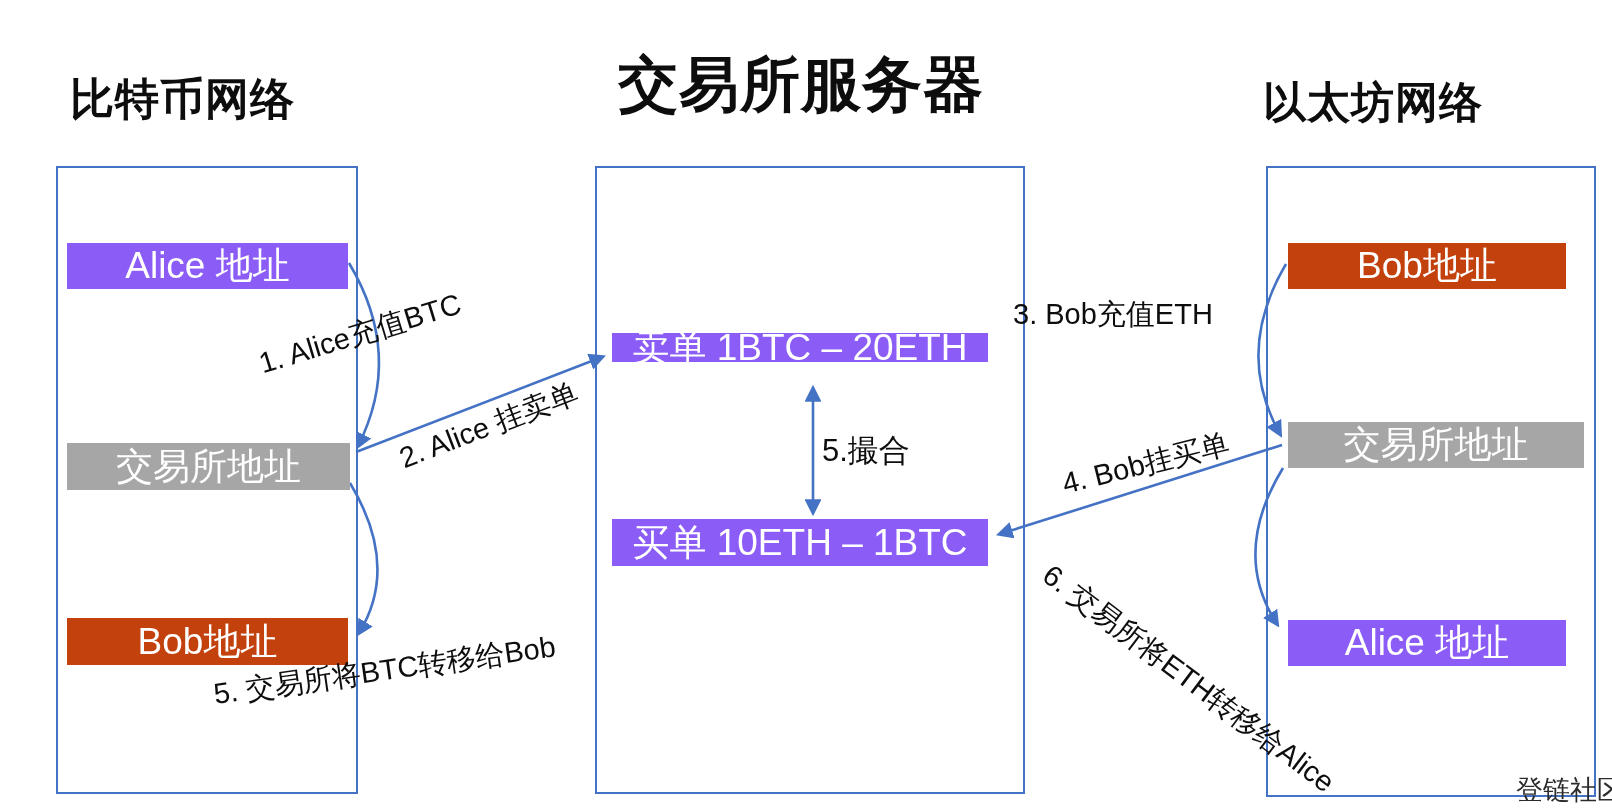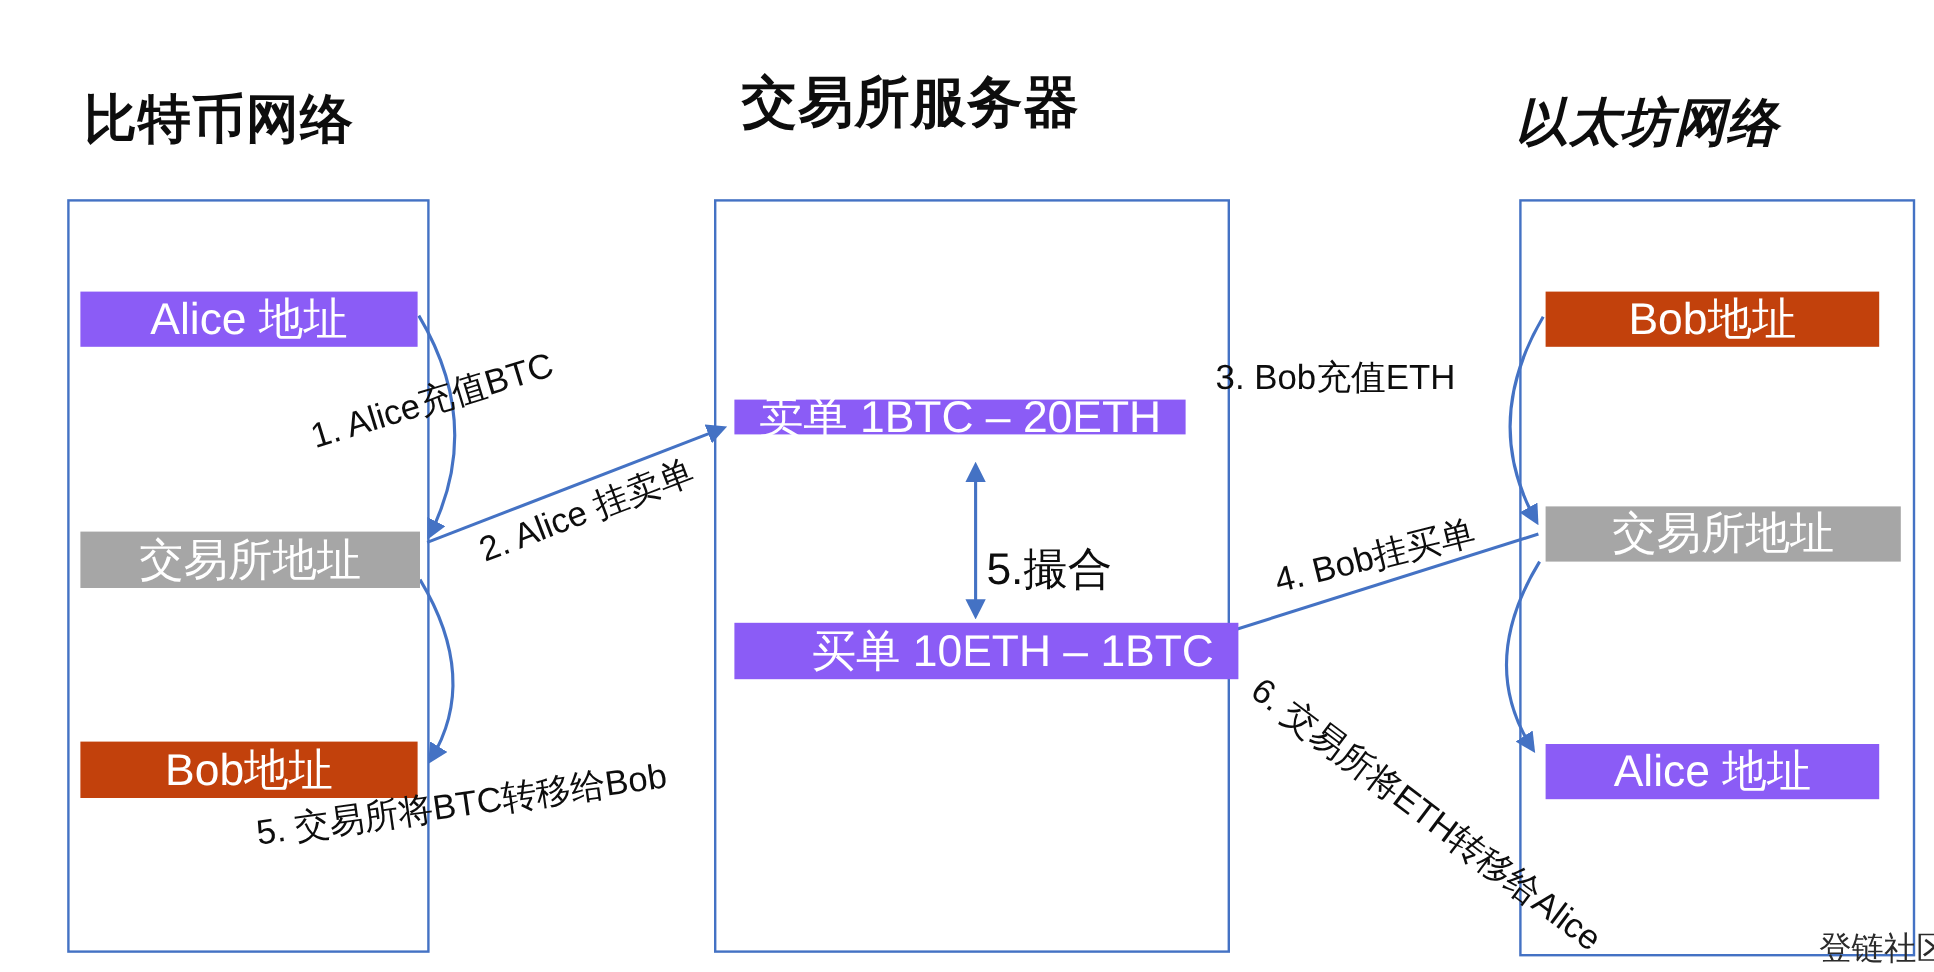--- a/index.html
+++ b/index.html
@@ -1,51 +1,51 @@
 <!DOCTYPE html>
 <html><head>
 <meta charset="utf-8">
 <style>
   html,body{margin:0;padding:0;background:#ffffff;}
   body{font-family:"Liberation Sans","DejaVu Sans",sans-serif;}
   .canvas{position:relative;width:1612px;height:810px;background:#ffffff;overflow:hidden;}
 
   .col-title{position:absolute;color:#0d0d0d;font-weight:600;letter-spacing:1px;white-space:nowrap;}
   .title-left{left:70px;top:70px;font-size:44px;text-align:center;}
-  .title-center{left:618px;top:55px;font-size:46px;}
-  .title-right{left:1263px;top:74px;font-size:43px;font-style:italic;}
+  .title-center{left:618px;top:45px;font-size:60px;}
+  .title-right{left:1263px;top:74px;font-size:43px;}
 
   .panel{position:absolute;border:2px solid #4472C4;background:transparent;}
   .panel-left{left:56px;top:166px;width:298px;height:624px;}
   .panel-center{left:595px;top:166px;width:426px;height:624px;}
   .panel-right{left:1266px;top:166px;width:326px;height:627px;}
 
   .node{position:absolute;display:flex;align-items:center;justify-content:center;
         color:#ffffff;font-size:37px;white-space:nowrap;}
   .node-blue{background:#8b5cf6;}
   .node-gray{background:#A6A6A6;}
   .node-green{background:#c2410c;}
 
   .n-btc-alice{left:67px;top:243px;width:281px;height:46px;}
   .n-btc-exch {left:67px;top:443px;width:283px;height:47px;}
   .n-btc-bob  {left:67px;top:618px;width:281px;height:47px;}
 
   .n-sell{left:612px;top:333px;width:376px;height:29px;}
-  .n-buy {left:612px;top:519px;width:376px;height:47px;padding-left:44px;}
+  .n-buy {left:612px;top:519px;width:376px;height:47px;}
 
   .n-eth-bob  {left:1288px;top:243px;width:278px;height:46px;}
   .n-eth-exch {left:1288px;top:422px;width:296px;height:46px;}
   .n-eth-alice{left:1288px;top:620px;width:278px;height:46px;}
 
   .flow-label{position:absolute;color:#0d0d0d;font-size:29px;white-space:nowrap;transform-origin:0 50%;}
   .lbl-step1{left:260px;top:345px;transform:rotate(-17deg);}
   .lbl-step2{left:401px;top:440px;transform:rotate(-21deg);}
   .lbl-step3{left:1013px;top:268px;margin-top:27px;}
   .lbl-step4{left:1063px;top:465px;transform:rotate(-14deg);}
-  .lbl-step5-match{left:822px;top:450px;font-size:37px;}
+  .lbl-step5-match{left:822px;top:430px;font-size:31px;}
   .lbl-step5-transfer{left:214px;top:675px;transform:rotate(-8deg);}
   .lbl-step6{left:1046px;top:552px;transform:rotate(37deg);}
 
   .arrow-layer{position:absolute;left:0;top:0;width:1612px;height:810px;pointer-events:none;}
 
   .watermark{position:absolute;left:1516px;top:772px;font-size:27px;color:#2b2b2b;
              font-family:"DejaVu Serif","Liberation Serif",serif;white-space:nowrap;}
 </style>
 </head>
 <body>

